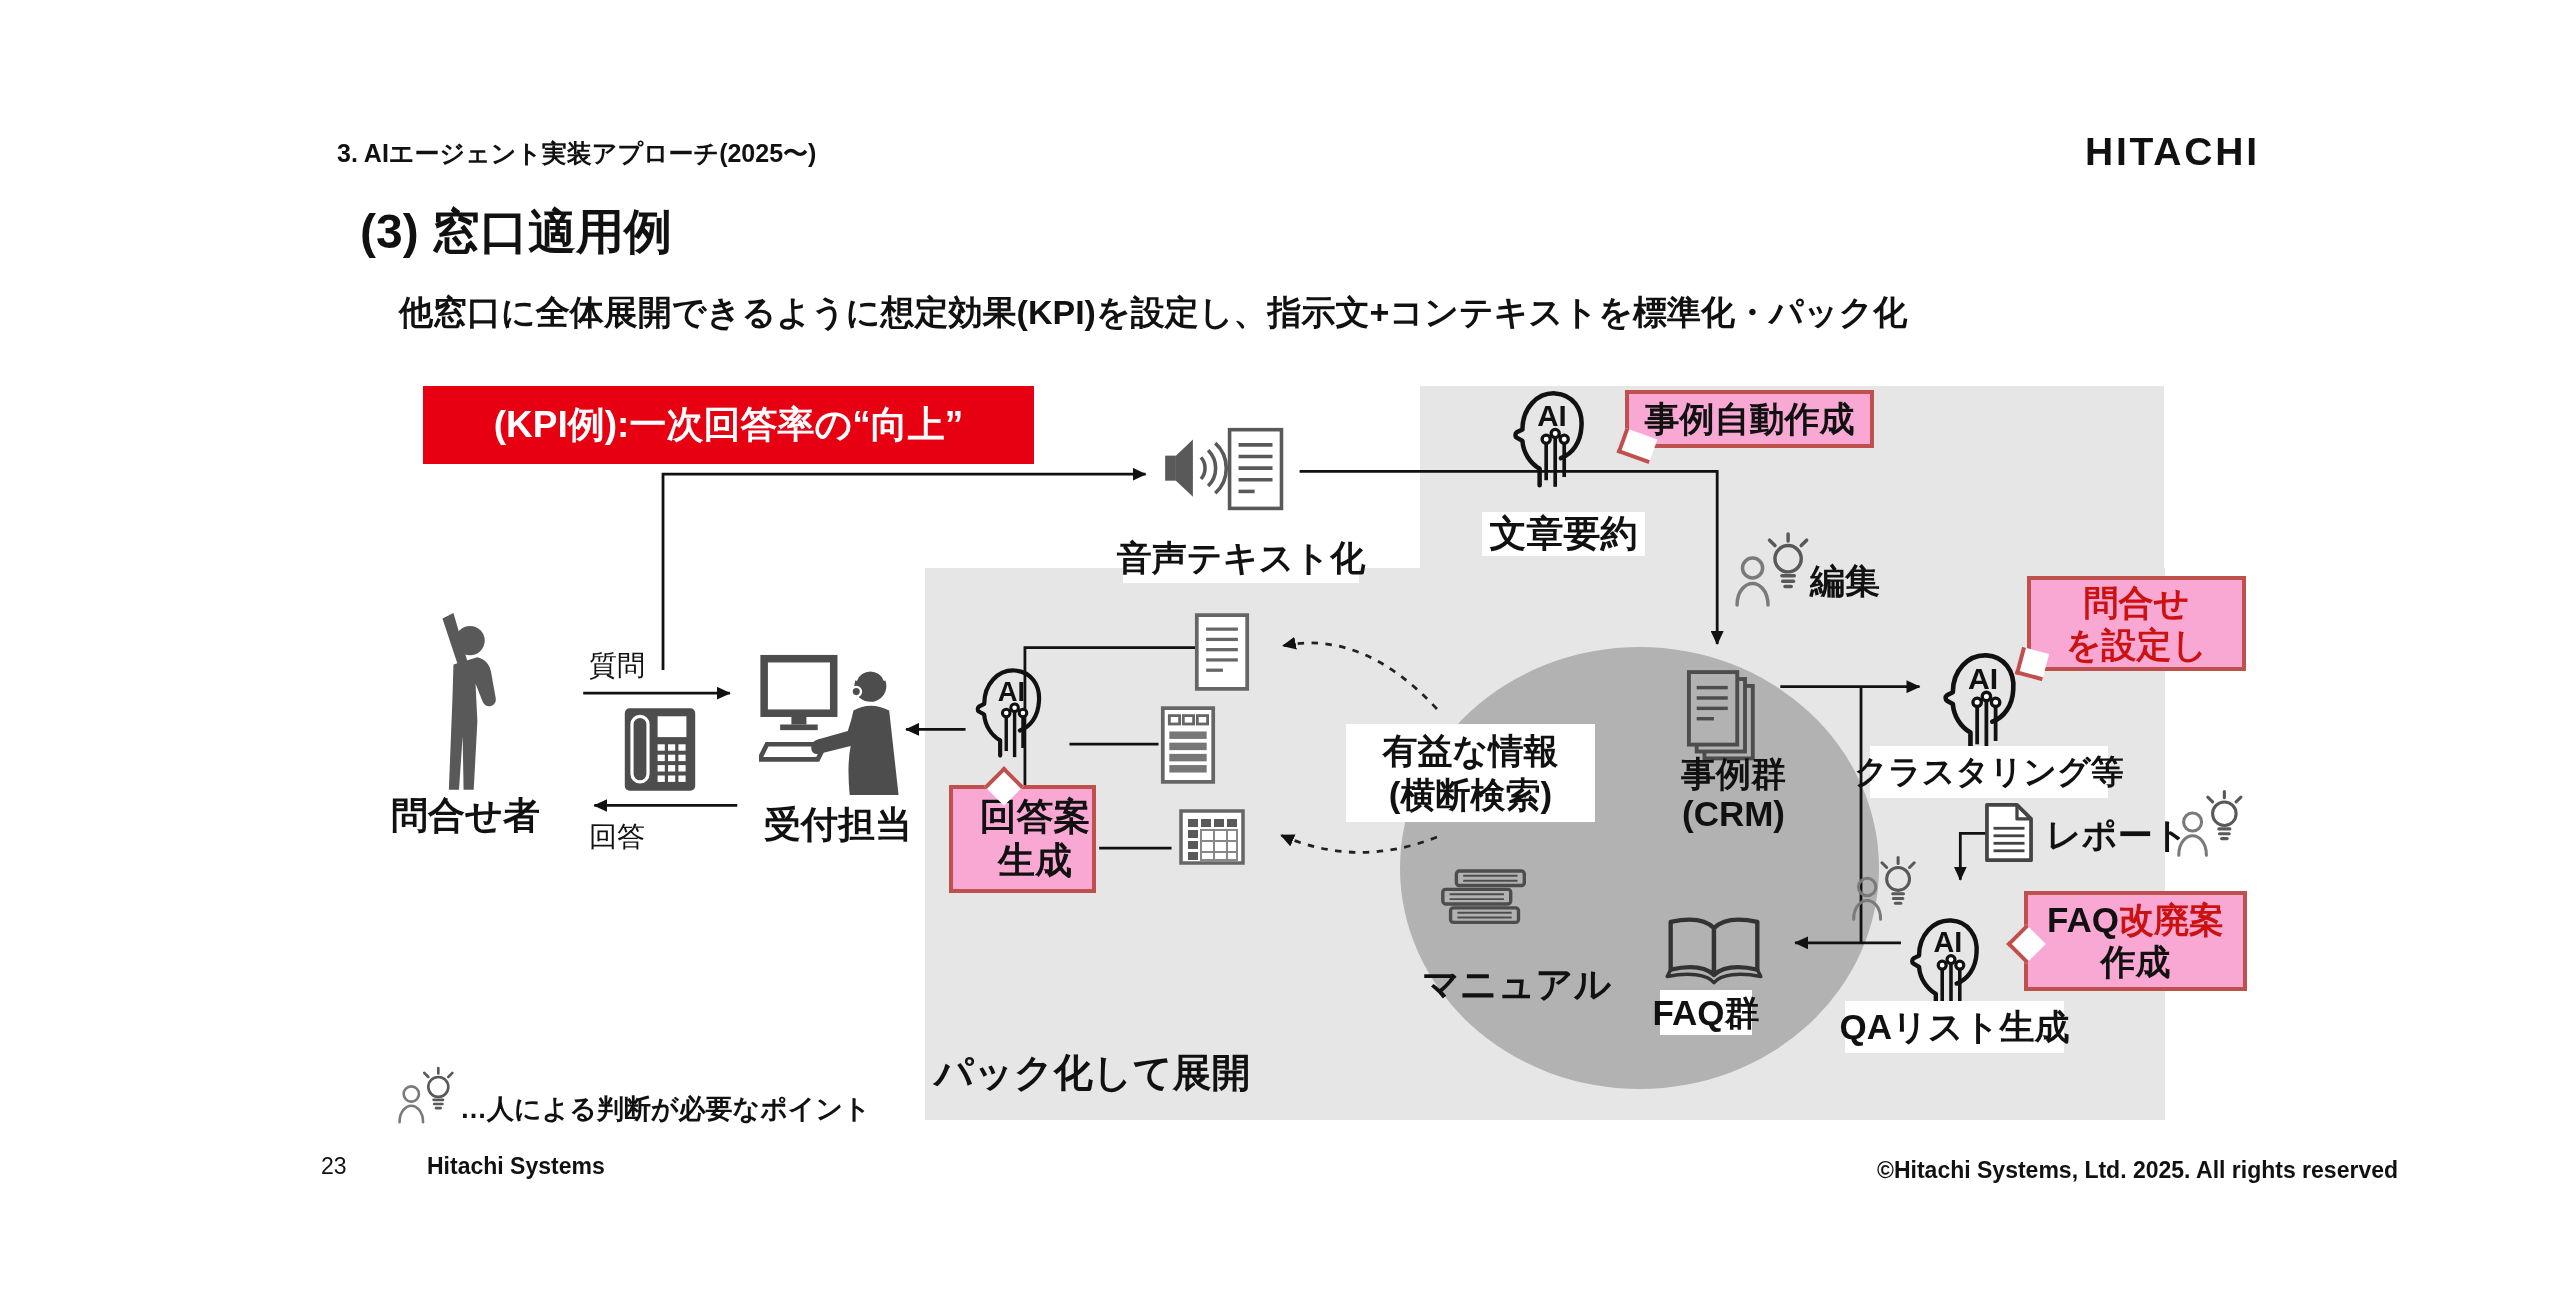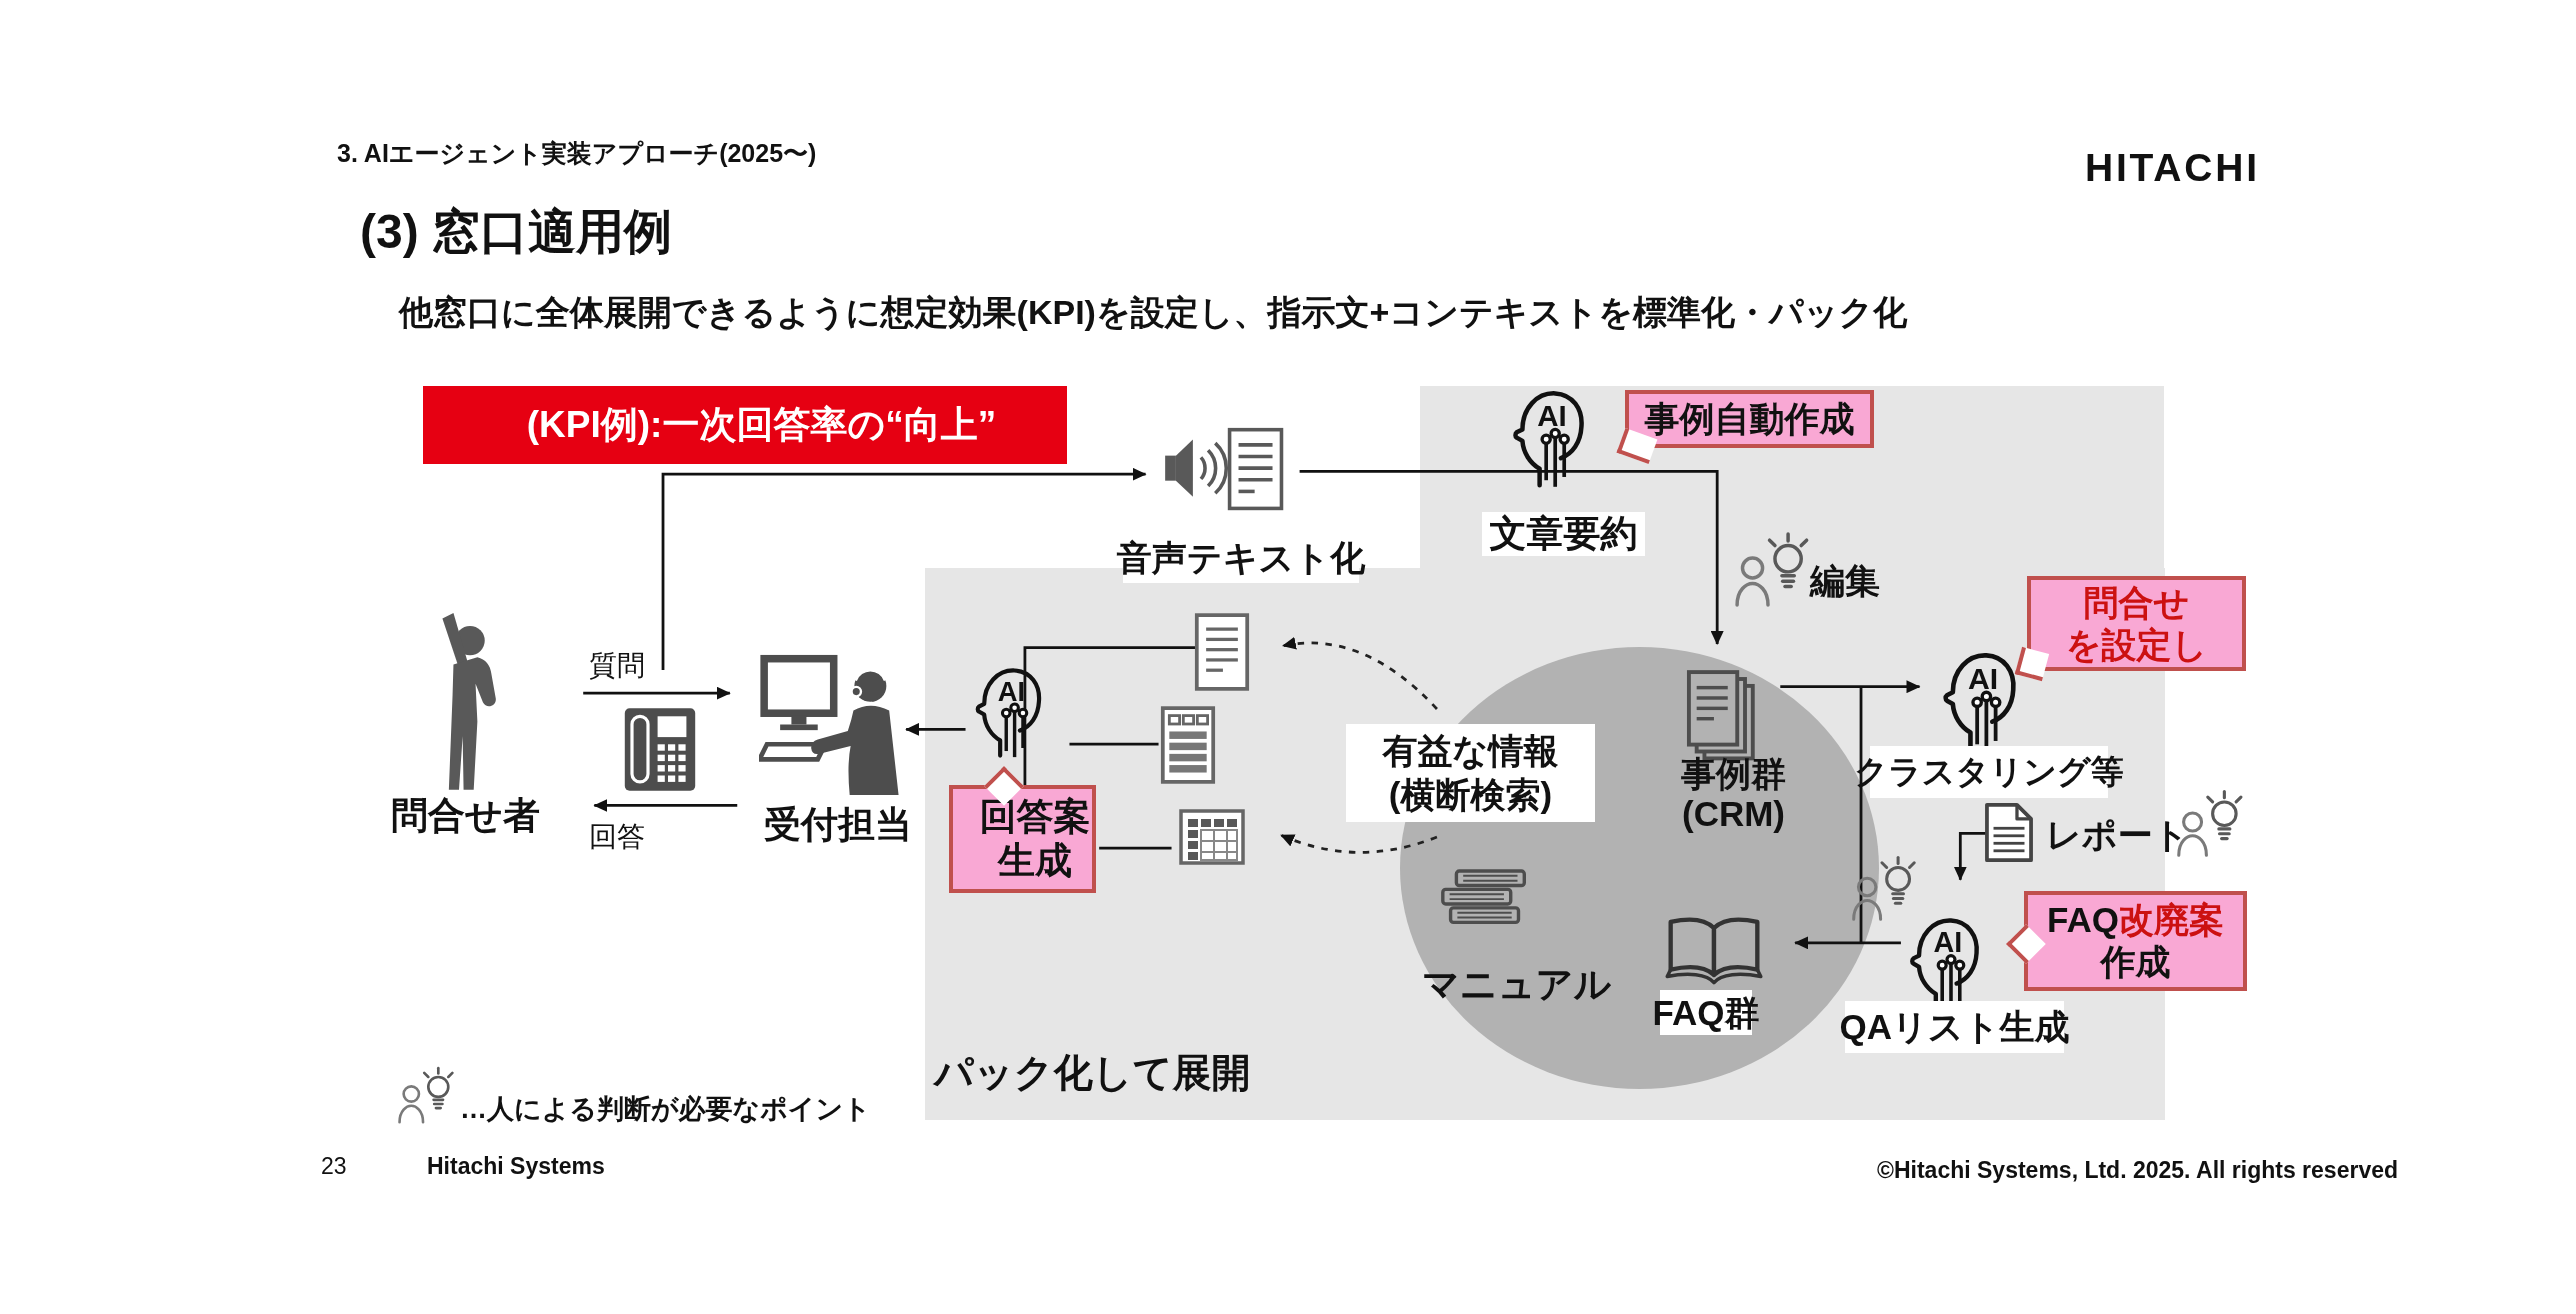--- a/index.html
+++ b/index.html
@@ -62,25 +62,25 @@
         </g>
       </symbol>
     </defs>
   </svg>
 
   <div class="grayrect" style="left:1420px;top:386px;width:744px;height:186px;"></div>
   <div class="grayrect" style="left:925px;top:568px;width:1240px;height:552px;"></div>
   <div class="circle" style="left:1400px;top:647px;width:479px;height:442px;"></div>
 
   <div class="plabel" style="left:337px;top:139px;font-size:25px;">3. AIエージェント実装アプローチ(2025〜)</div>
-  <div class="plabel" style="left:2085px;top:130px;font-size:39px;letter-spacing:2.8px;color:#111;margin-top:16px;">HITACHI</div>
+  <div class="plabel" style="left:2085px;top:130px;font-size:39px;letter-spacing:2.8px;color:#111;">HITACHI</div>
   <div class="plabel" style="left:360px;top:204px;font-size:48px;">(3) 窓口適用例</div>
   <div class="plabel" style="left:399px;top:293px;font-size:34px;">他窓口に全体展開できるように想定効果(KPI)を設定し、指示文+コンテキストを標準化・パック化</div>
 
-  <div class="kpi" style="left:423px;top:386px;width:611px;height:78px;font-size:37px;padding-left:33px;">
+  <div class="kpi" style="left:423px;top:386px;width:611px;height:78px;font-size:37px;">
     <span>(KPI例):一次回答率の“向上”</span>
   </div>
 
   <svg class="abs" width="2576" height="1314" style="left:0;top:0;z-index:2;" viewBox="0 0 2775 1416">
     <defs>
       <marker id="arr" markerUnits="userSpaceOnUse" markerWidth="16" markerHeight="14" refX="14" refY="7" orient="auto">
         <path d="M0,0 L15,7 L0,14 Z" fill="#111"></path>
       </marker>
     </defs>
     <g stroke="#111" stroke-width="3" fill="none">

